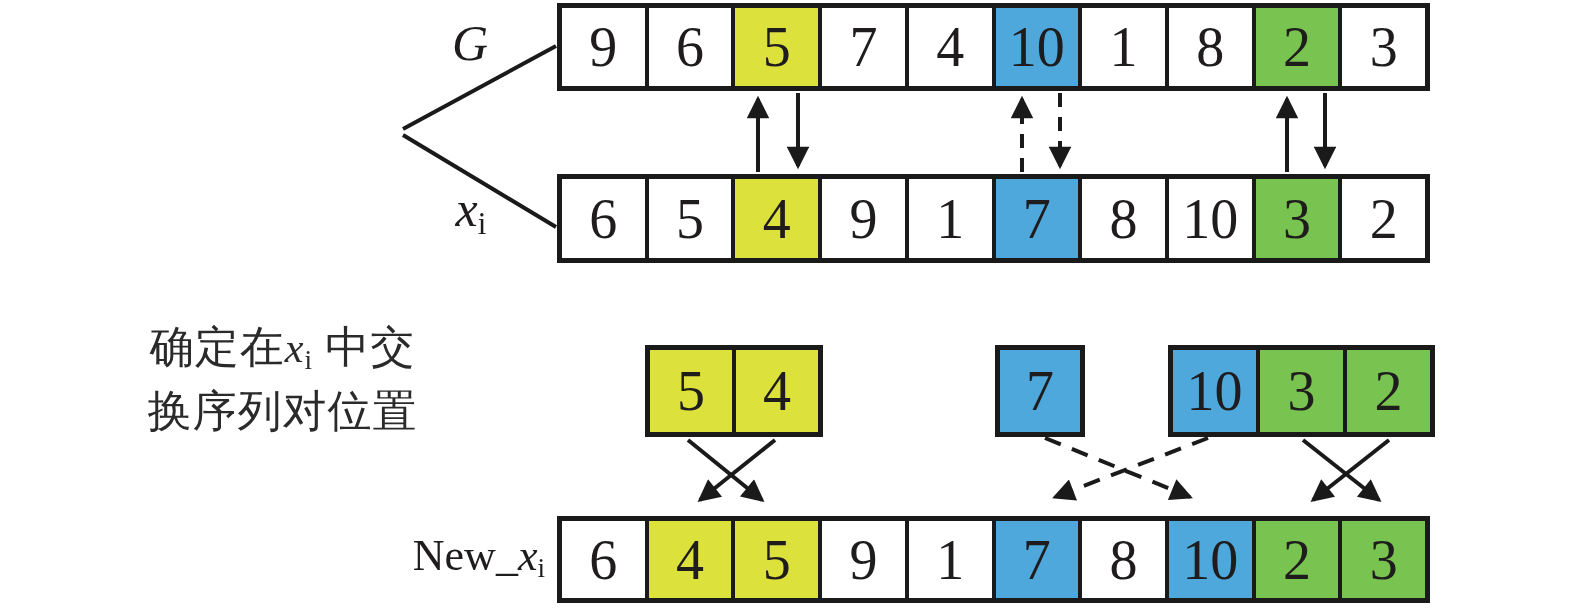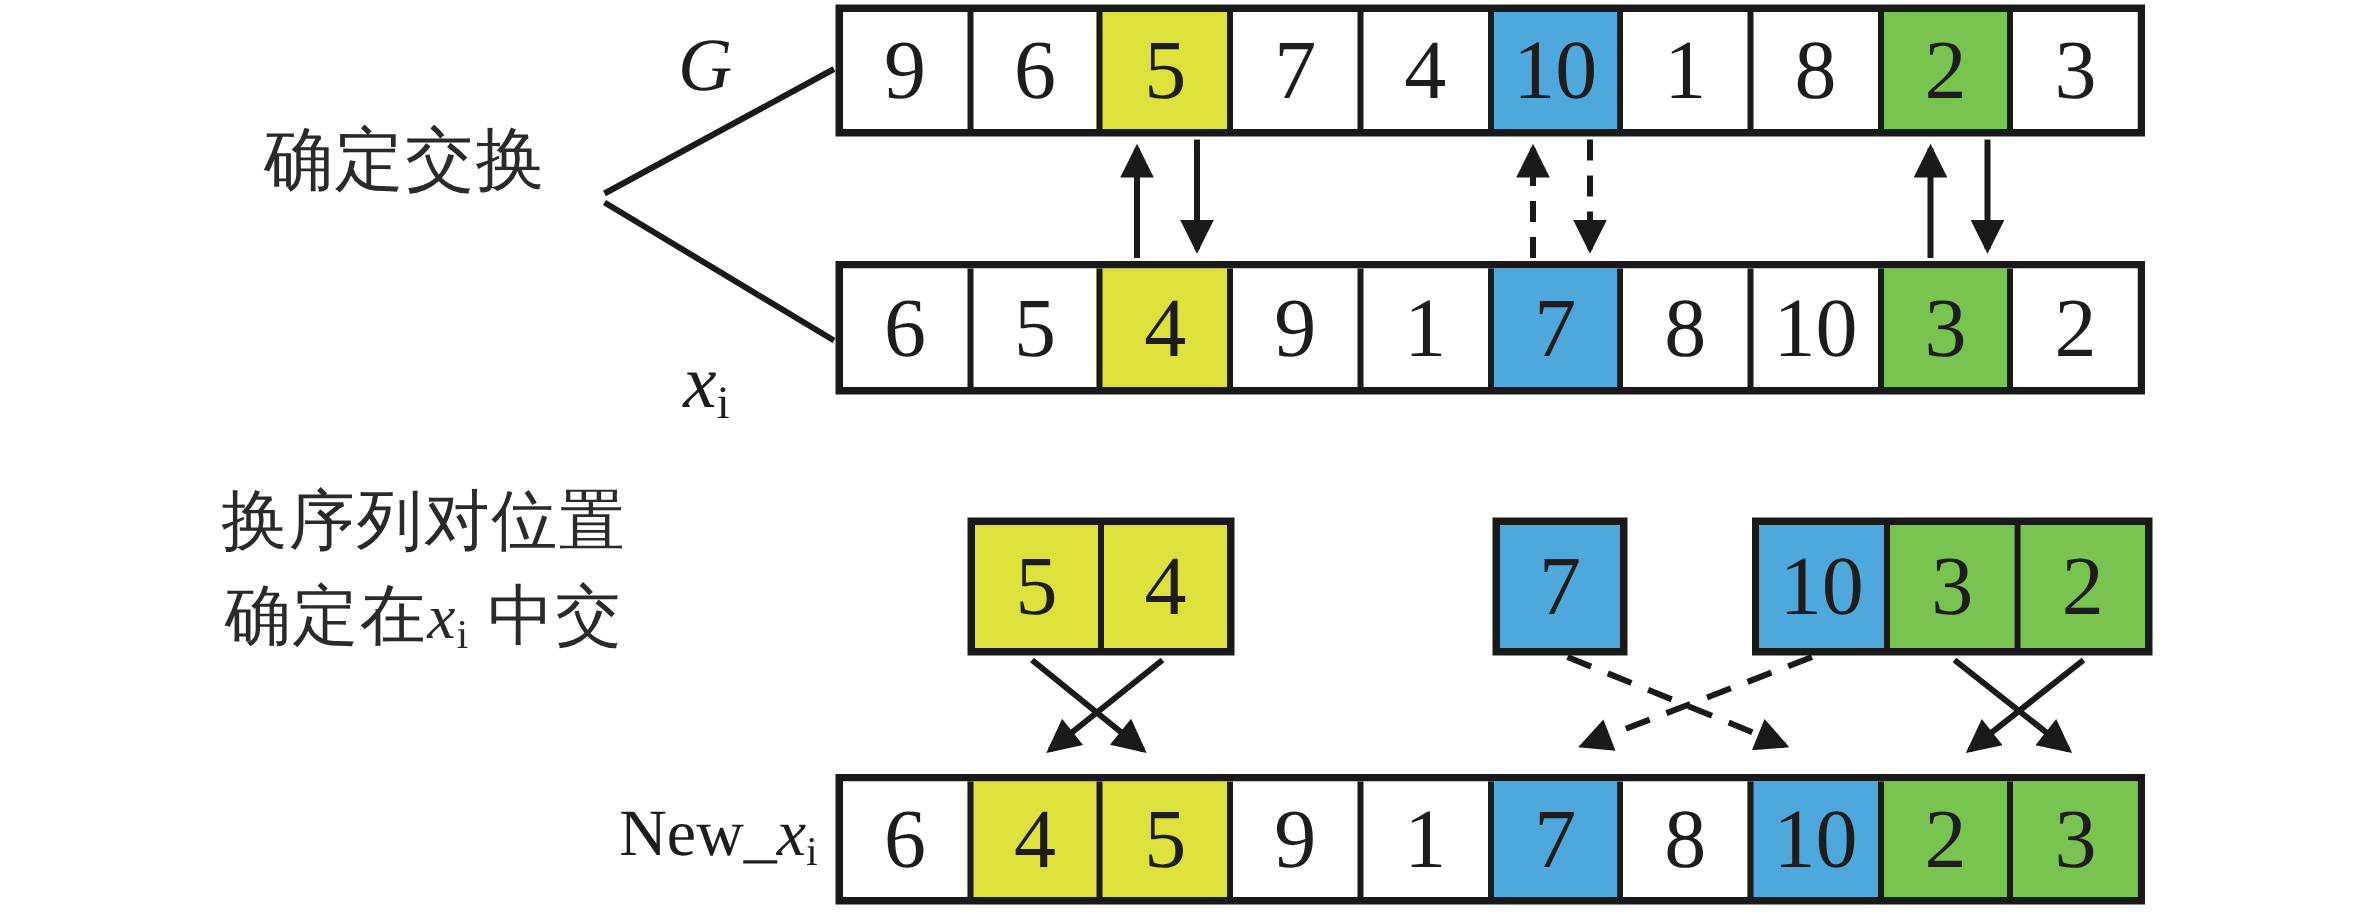--- a/index.html
+++ b/index.html
@@ -29,37 +29,36 @@
     position:absolute;text-align:center;font-size:46px;line-height:1.35;
     color:#2a2a2a;letter-spacing:1px;
   }
   #label-step1{left:130px;top:76px;width:280px;}
   #label-step2{left:110px;top:316px;width:345px;font-size:44px;line-height:1.44;}
   .row-label{position:absolute;font-size:50px;color:#1f1c1d;line-height:1;}
   .row-label i{font-style:italic;}
   .row-label sub,.zh-label sub{font-size:0.62em;vertical-align:-0.25em;}
   .zh-label i{font-style:italic;font-size:0.96em;}
   #label-g  {left:440px;top:18px;width:60px;text-align:center;}
-  #label-xi {left:436px;top:184px;width:70px;text-align:center;margin-top:45px;}
+  #label-xi {left:436px;top:184px;width:70px;text-align:center;}
   #label-new{left:330px;top:534px;width:215px;text-align:right;font-size:44px;}
   
   svg.overlay{position:absolute;left:0;top:0;pointer-events:none;}
 </style>
 </head>
 <body>
 
 <div class="stage">
 
   <div class="zh-label" id="label-step1">
-    <div>确定交换</div>
   </div>
 
   <div class="zh-label" id="label-step2">
+    <div><span>确定在</span><i>x</i><sub>i</sub> <span>中交</span></div>
     <div>换序列对位置</div>
-    <div><span>确定在</span><i>x</i><sub>i</sub> <span>中交</span></div>
   </div>
 
   <div class="row-label" id="label-g"><i>G</i></div>
   <div class="row-label" id="label-xi"><i>x</i><sub>i</sub></div>
   <div class="row-label" id="label-new"><span>New_</span><i>x</i><sub>i</sub></div>
 
   <div class="array" id="row-g">
       <div class="cell">9</div>
       <div class="cell">6</div>
       <div class="cell" style="background: rgb(221, 225, 59);">5</div>

